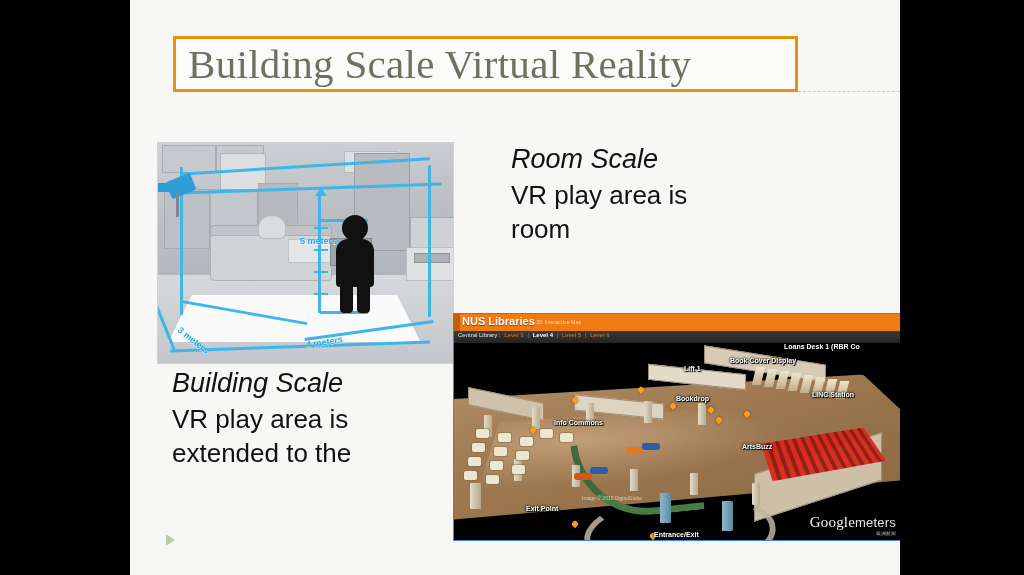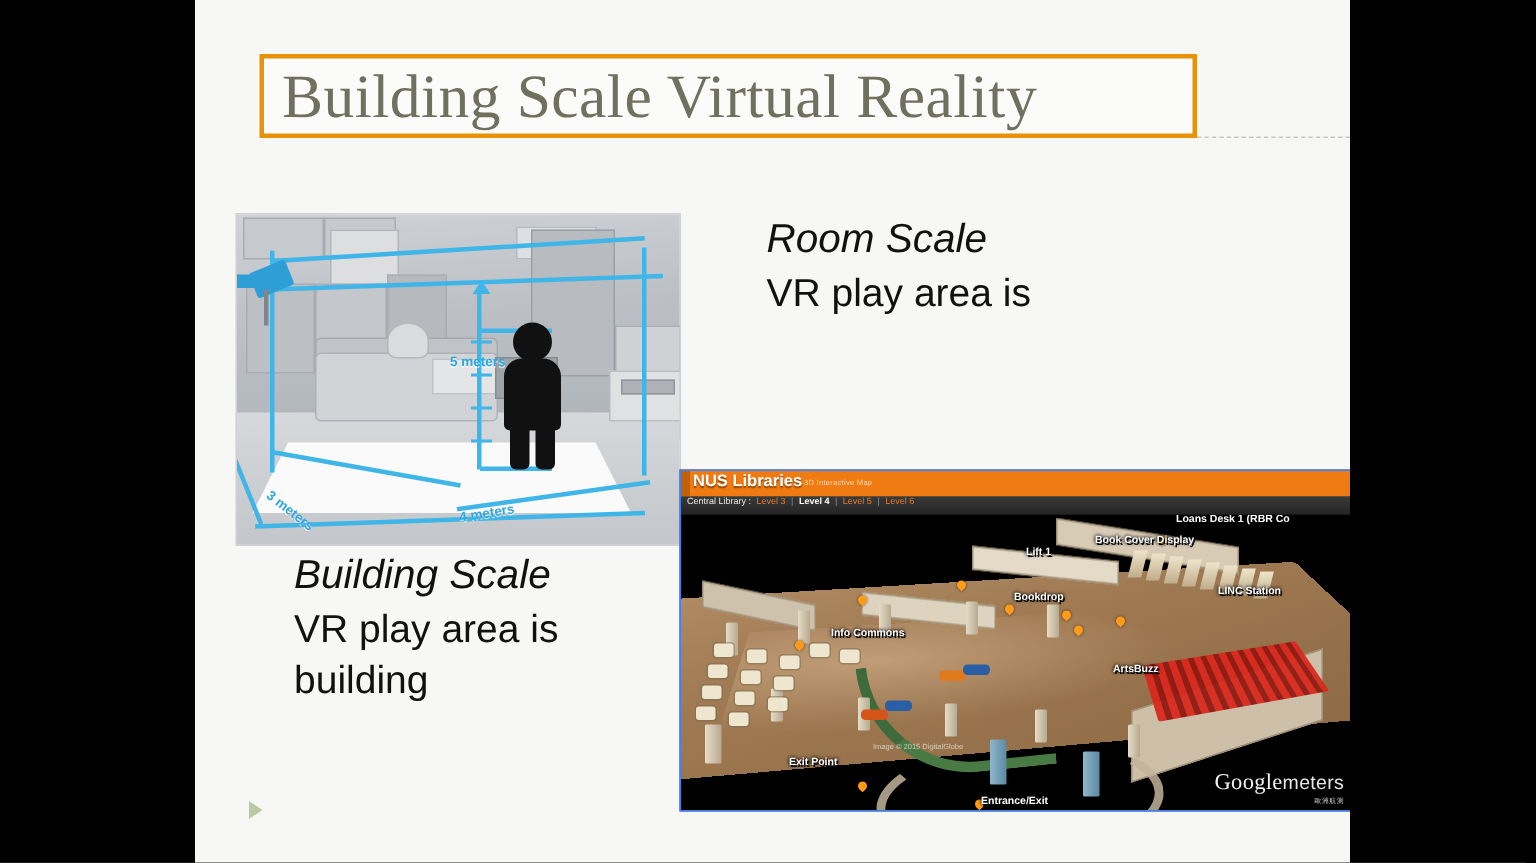--- a/index.html
+++ b/index.html
@@ -105,21 +105,21 @@
   #p-leg2{left:199px;top:138px;width:13px;height:32px;background:#111;border-radius:0 0 4px 4px;}
   
   .mlab{position:absolute;color:#2fa8e0;font-weight:bold;font-size:9px;
         text-shadow:0 1px 0 rgba(255,255,255,.6);white-space:nowrap;}
   #lab-5{left:142px;top:46px;margin-top:47px;}
   #lab-3{left:24px;top:182px;transform:rotate(38deg);transform-origin:0 0;}
   #lab-4{left:148px;top:194px;transform:rotate(-9deg);}
 
   
   #right-text{position:absolute;left:381px;top:142px;width:300px;}
-  #left-text{position:absolute;left:42px;top:366px;width:320px;margin-left:24px;}
+  #left-text{position:absolute;left:42px;top:366px;width:320px;}
   .em-line{font-size:27px;font-style:italic;color:#111;line-height:1.32;white-space:nowrap;}
   .pl-line{font-size:26px;color:#111;line-height:1.32;white-space:nowrap;}
 
   
   #map-panel{
     position:absolute;left:323px;top:313px;width:448px;height:228px;
     background:#404040;overflow:hidden;border:1px solid #3b82f6;box-sizing:border-box;
   }
   #map-orangebar{position:absolute;left:0;top:0;width:446px;height:17px;background:#f07b12;}
   #map-orange-tab{position:absolute;left:0;top:0;width:6px;height:17px;background:#c35f07;}
@@ -247,26 +247,27 @@
       <div class="rm" id="p-leg2"></div>
 
       <div class="mlab" id="lab-5">5 meters</div>
       <div class="mlab" id="lab-3">3 meters</div>
       <div class="mlab" id="lab-4">4 meters</div>
     </div>
 
     <div id="right-text">
       <div class="em-line">Room Scale</div>
       <div class="pl-line">VR play area is</div>
+      <div class="pl-line">room</div>
     </div>
 
     <div id="left-text">
       <div class="em-line">Building Scale</div>
       <div class="pl-line">VR play area is</div>
-      <div class="pl-line">building</div>
+      <div class="pl-line">extended to the</div>
     </div>
 
     <div class="bullet-row" id="bullet-2">
       <span class="tri faint"></span>
       <span></span>
     </div>
 
     <div id="map-panel">
 
       <div id="map-orangebar"></div>

